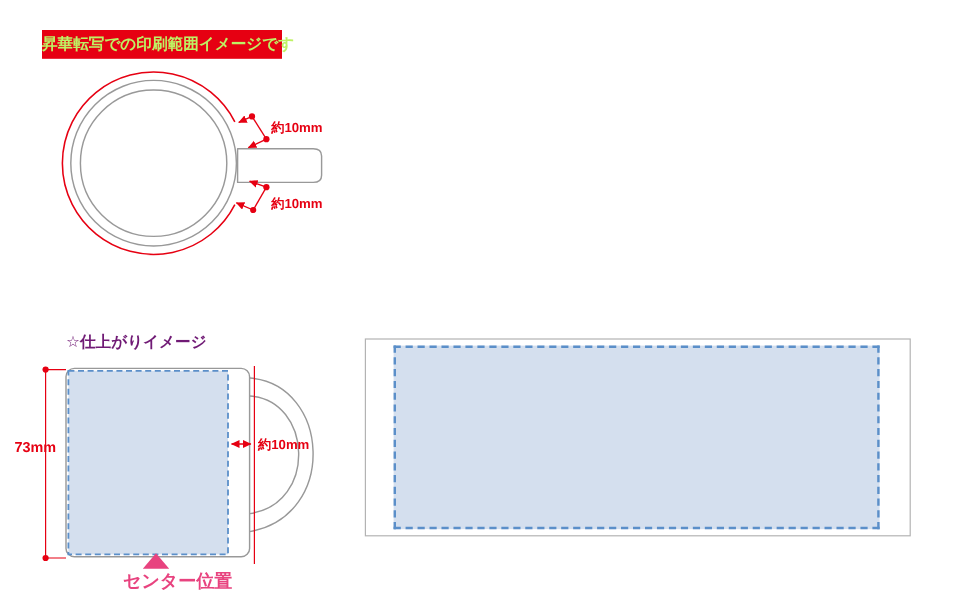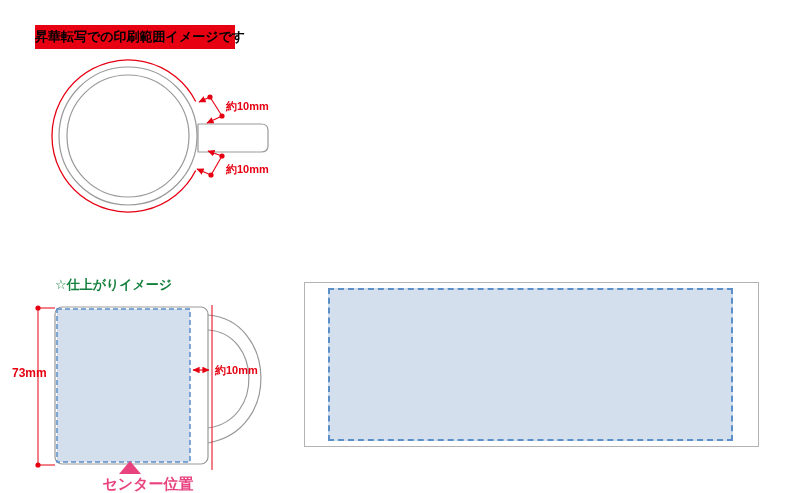--- a/index.html
+++ b/index.html
@@ -2,26 +2,26 @@
 <html><head>
 <meta charset="utf-8">
 <style>
   html,body{margin:0;padding:0;background:#fff;}
   .canvas{
     position:relative;width:800px;height:493px;background:#ffffff;
     font-family:"Liberation Sans","DejaVu Sans",sans-serif;overflow:hidden;
   }
   .header-box{
     position:absolute;left:35px;top:25px;width:200px;height:24px;
-    background:#e60012;color:#000000;font-size:13px;font-weight:bold;
+    background:#e60012;color:#bef264;font-size:13px;font-weight:bold;
     line-height:24px;text-align:left;letter-spacing:0px;white-space:nowrap;
   }
   .svg-abs{position:absolute;}
   .finish-title{
-    position:absolute;left:55px;top:276px;color:#15803d;
+    position:absolute;left:55px;top:276px;color:#701a75;
     font-size:13px;font-weight:bold;white-space:nowrap;
   }
   .flat-template{
     position:absolute;left:304px;top:282px;width:455px;height:165px;
     border:1px solid #b3b3b3;background:#ffffff;box-sizing:border-box;
   }
   .flat-print-area{
     position:absolute;left:23px;top:5px;width:405px;height:153px;
     background:#d4dfee;border:2px dashed #5b8fc9;box-sizing:border-box;
   }

